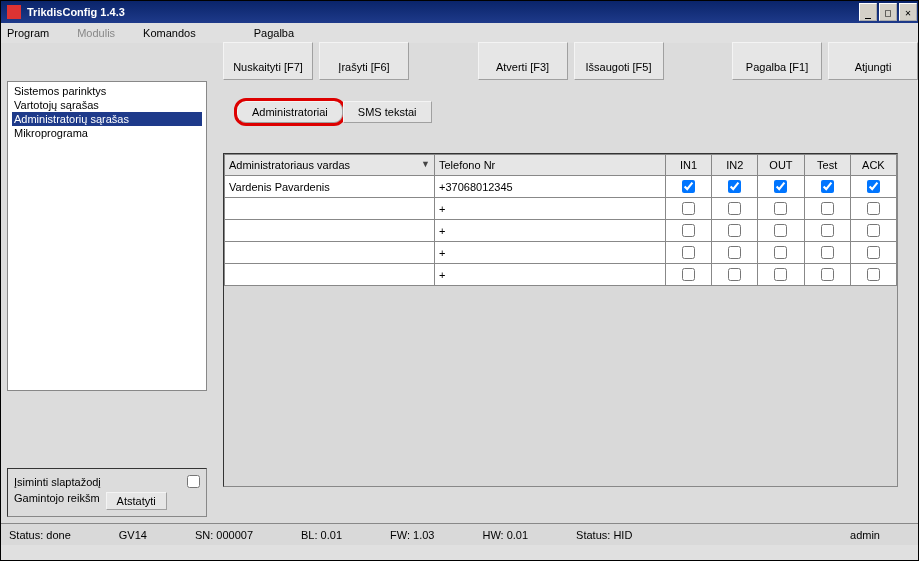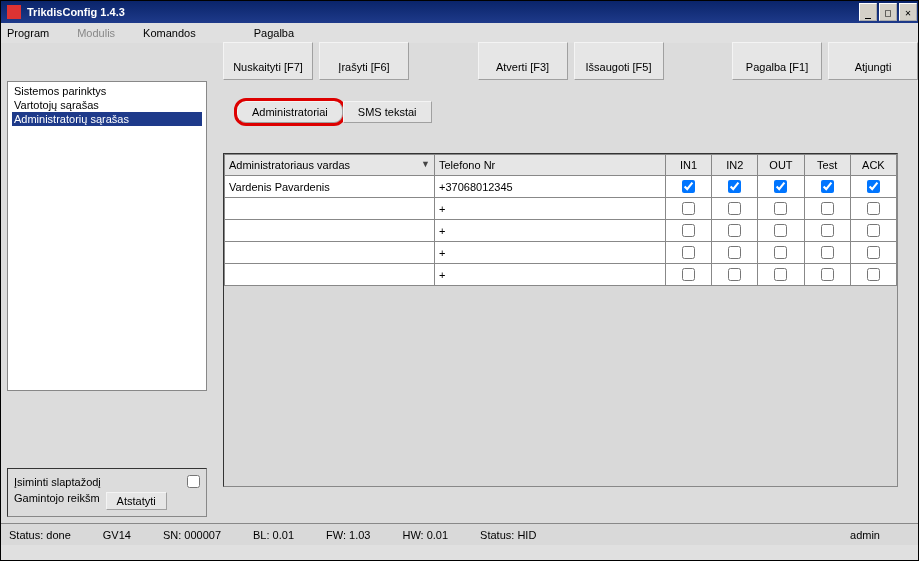--- a/index.html
+++ b/index.html
@@ -27,21 +27,21 @@
   th, td { border: 1px solid #888; font-size: 11px; height: 18px; padding: 4px 4px; text-align: left; background:#fff;}
   th { background: #e6e6e6; font-weight: normal; position: relative; }
   .arrow-down { position:absolute; right:4px; top:4px; font-size:9px; color:#444;}
   .chk-col { width: 44px; text-align: center; }
   .chk-col input { margin: auto; display: block; }
   .grid-pad { height: 200px; background:#d9d9d9; }
   .bottom-box { margin-top: auto; border: 1px inset #888; padding: 6px 6px; display: flex; flex-direction: column; gap: 4px; width: 200px; }
   .row-flex { display: flex; align-items: center; justify-content: space-between; }
   .reset-row { display:flex; align-items:flex-start; gap:6px;}
   .small-btn { background:#e6e6e6; border:1px outset #f4f4f4; padding:2px 10px; cursor:pointer;}
-  .statusbar { background:#d9d9d9; border-top:1px solid #888; height:22px; display:flex; align-items:center; padding:0 8px; gap:32px; font-size:11px; }
+  .statusbar { background:#d9d9d9; border-top:1px solid #888; height:22px; display:flex; align-items:center; padding:0 8px; gap:48px; font-size:11px; }
   .statusbar > span:last-child { margin-left:auto; padding-right:30px;}
   .main-body { height: 480px; background:#dcdcdc; display:flex; flex-direction:column;}
   .left-spacer { flex:1; }
 </style>
 </head>
 <body>
 
 <div class="titlebar">
   <div class="title-icon"></div>
   <span>TrikdisConfig 1.4.3</span>
@@ -72,20 +72,21 @@
     <button class="tb-btn">Atjungti</button>
   </div>
 
   <div class="content" style="flex:1;">
 
     <div class="left-col">
       <div class="sidebar">
         <div class="side-item">Sistemos parinktys</div>
         <div class="side-item">Vartotojų sąrašas</div>
         <div class="side-item selected">Administratorių sąrašas</div>
+        <div class="side-item">Mikroprograma</div>
       </div>
       <div class="left-spacer"></div>
       <div class="bottom-box">
         <div class="row-flex">
           <span>Įsiminti slaptažodį</span>
           <input type="checkbox" style="">
         </div>
         <div class="reset-row">
           <span>Gamintojo reikšm</span>
           <button class="small-btn">Atstatyti</button>

